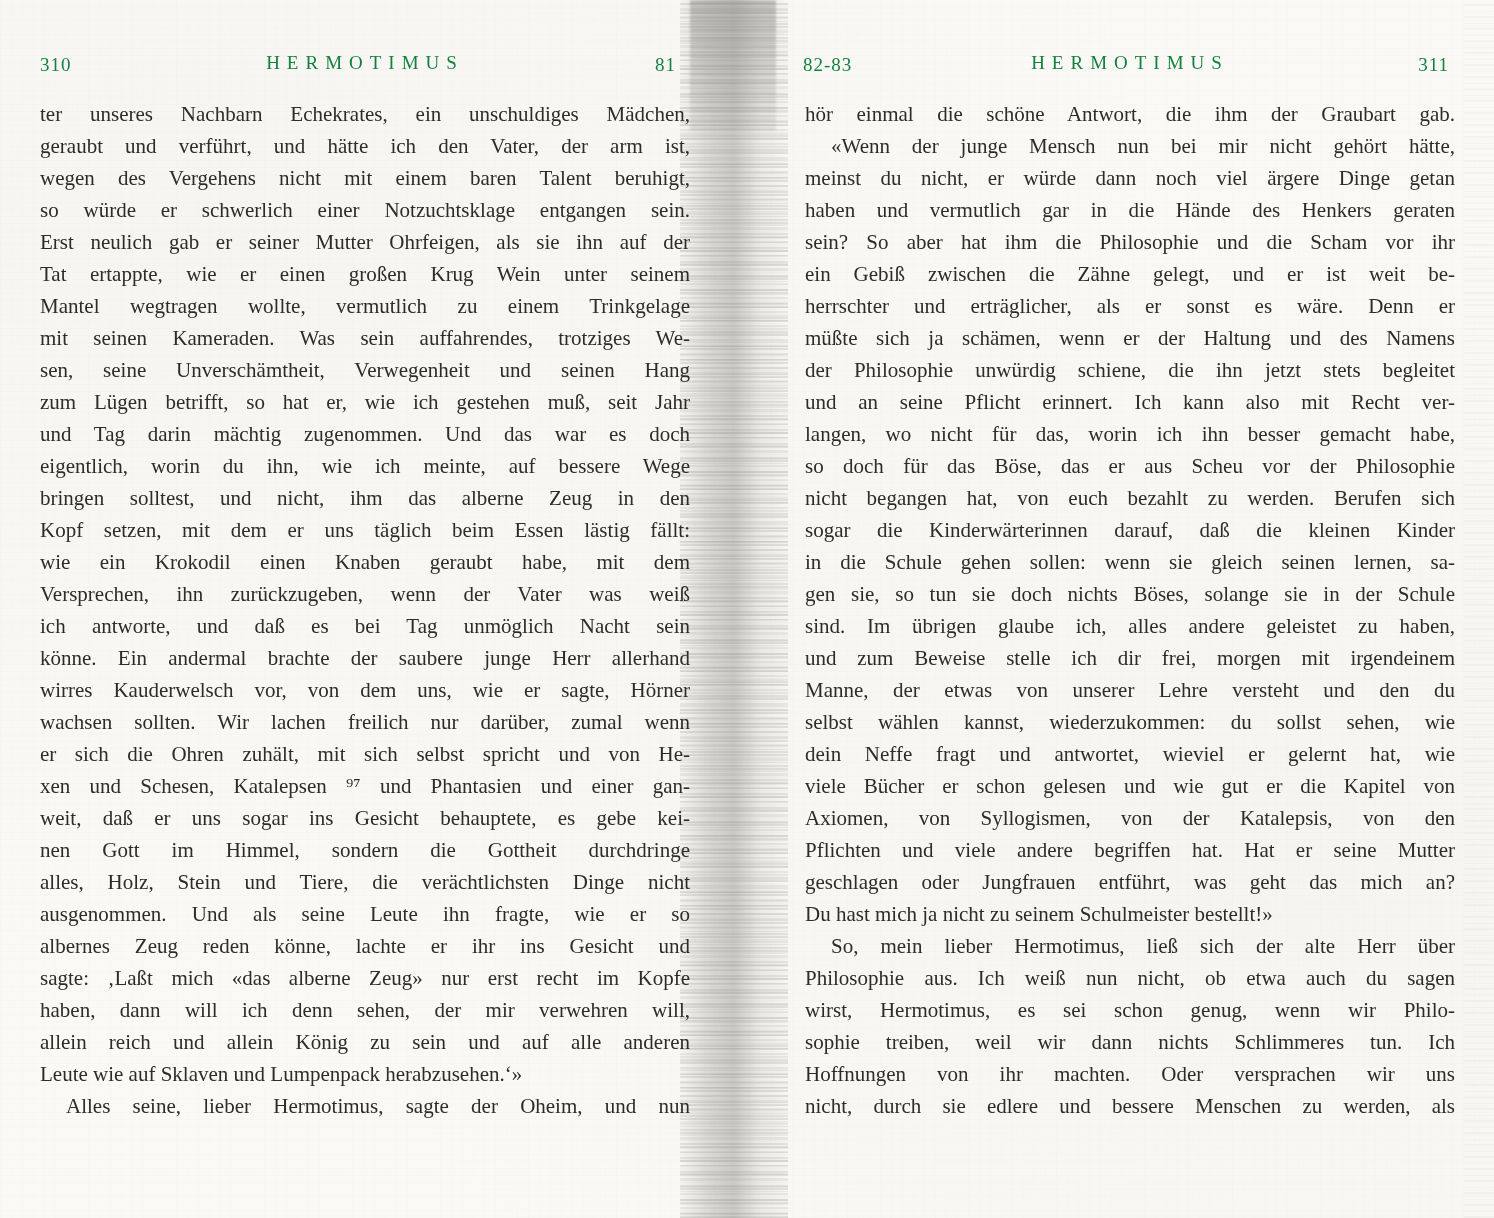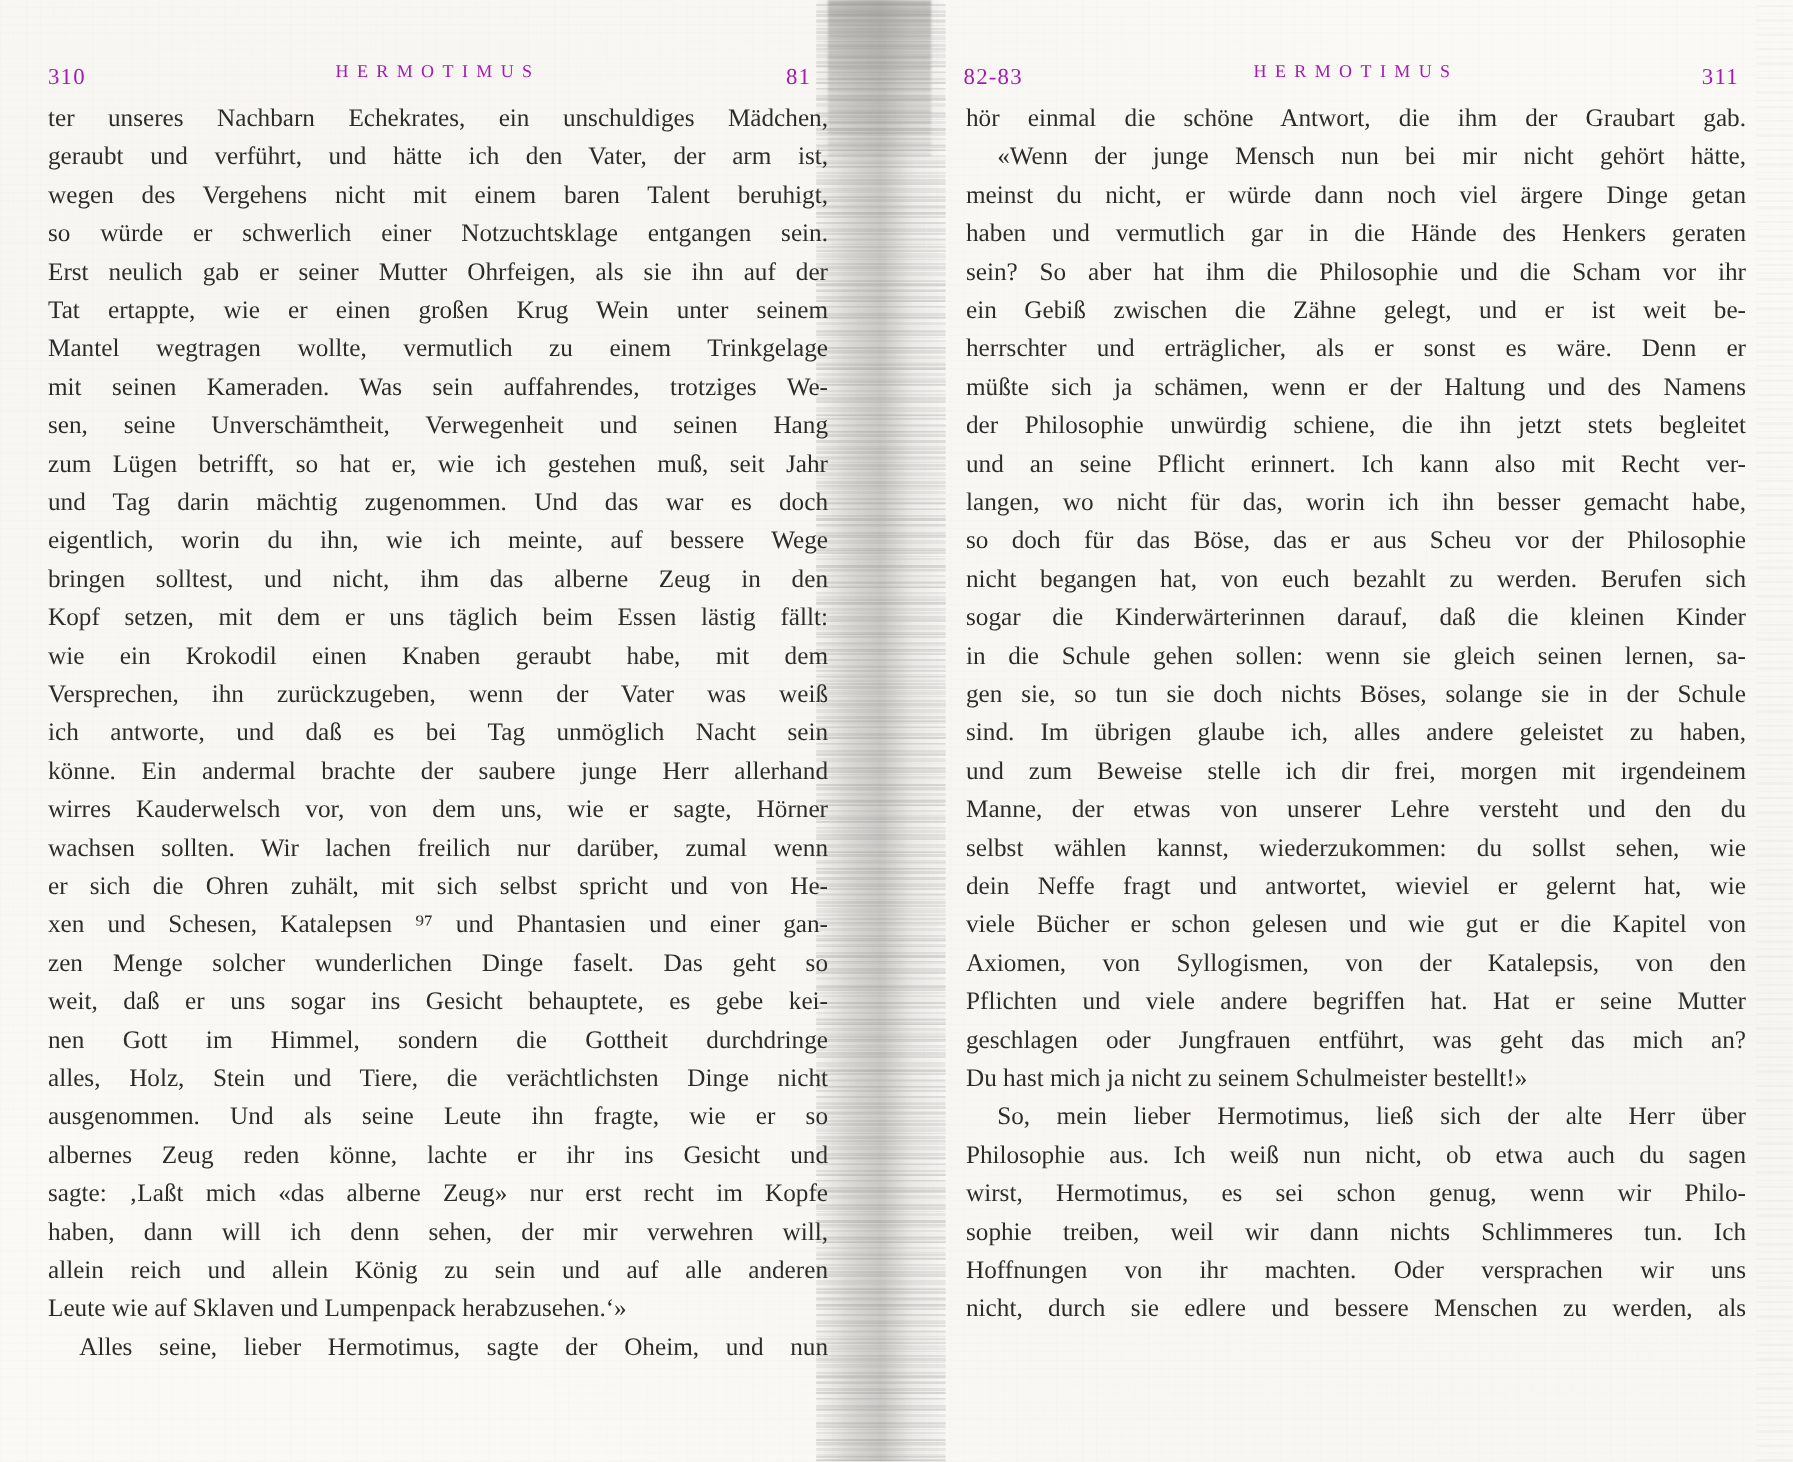--- a/index.html
+++ b/index.html
@@ -82,33 +82,33 @@
     position: absolute;
     top: 52px;
     width: 650px;
   }
   .page-left  { left: 40px; }
   .page-right { left: 805px; }
 
   .pheader {
     position: relative;
     height: 30px;
-    margin-bottom: 0;
+    margin-bottom: 16px;
     font-size: 19px;
     letter-spacing: 1px;
-    color: #a21caf;
+    color: #15803d;
   }
   .pheader .folio   { position: absolute; left: 0;  top: 2px; }
   .pheader .rtitle  {
     position: absolute;
     left: 0; right: 0;
     top: 0;
     text-align: center;
     letter-spacing: 7px;
-    font-size: 15px;
+    font-size: 19px;
   }
   .pheader .pref    { position: absolute; right: 14px; top: 2px; }
   .page-right .pheader .folio { left: -2px; }
   .page-right .pheader .pref  { right: 6px; }
 
   .pbody {
     font-size: 21px;
     line-height: 32px;
   }
   .line {
@@ -156,21 +156,20 @@
         <div class="line just">bringen solltest, und nicht, ihm das alberne Zeug in den</div>
         <div class="line just">Kopf setzen, mit dem er uns täglich beim Essen lästig fällt:</div>
         <div class="line just">wie ein Krokodil einen Knaben geraubt habe, mit dem</div>
         <div class="line just">Versprechen, ihn zurückzugeben, wenn der Vater was weiß</div>
         <div class="line just">ich antworte, und daß es bei Tag unmöglich Nacht sein</div>
         <div class="line just">könne. Ein andermal brachte der saubere junge Herr allerhand</div>
         <div class="line just">wirres Kauderwelsch vor, von dem uns, wie er sagte, Hörner</div>
         <div class="line just">wachsen sollten. Wir lachen freilich nur darüber, zumal wenn</div>
         <div class="line just">er sich die Ohren zuhält, mit sich selbst spricht und von He-</div>
         <div class="line just">xen und Schesen, Katalepsen ⁹⁷ und Phantasien und einer gan-</div>
-        <div class="line just">zen Menge solcher wunderlichen Dinge faselt. Das geht so</div>
         <div class="line just">weit, daß er uns sogar ins Gesicht behauptete, es gebe kei-</div>
         <div class="line just">nen Gott im Himmel, sondern die Gottheit durchdringe</div>
         <div class="line just">alles, Holz, Stein und Tiere, die verächtlichsten Dinge nicht</div>
         <div class="line just">ausgenommen. Und als seine Leute ihn fragte, wie er so</div>
         <div class="line just">albernes Zeug reden könne, lachte er ihr ins Gesicht und</div>
         <div class="line just">sagte: ‚Laßt mich «das alberne Zeug» nur erst recht im Kopfe</div>
         <div class="line just">haben, dann will ich denn sehen, der mir verwehren will,</div>
         <div class="line just">allein reich und allein König zu sein und auf alle anderen</div>
         <div class="line">Leute wie auf Sklaven und Lumpenpack herabzusehen.‘»</div>
         <div class="line just indent">Alles seine, lieber Hermotimus, sagte der Oheim, und nun</div>

